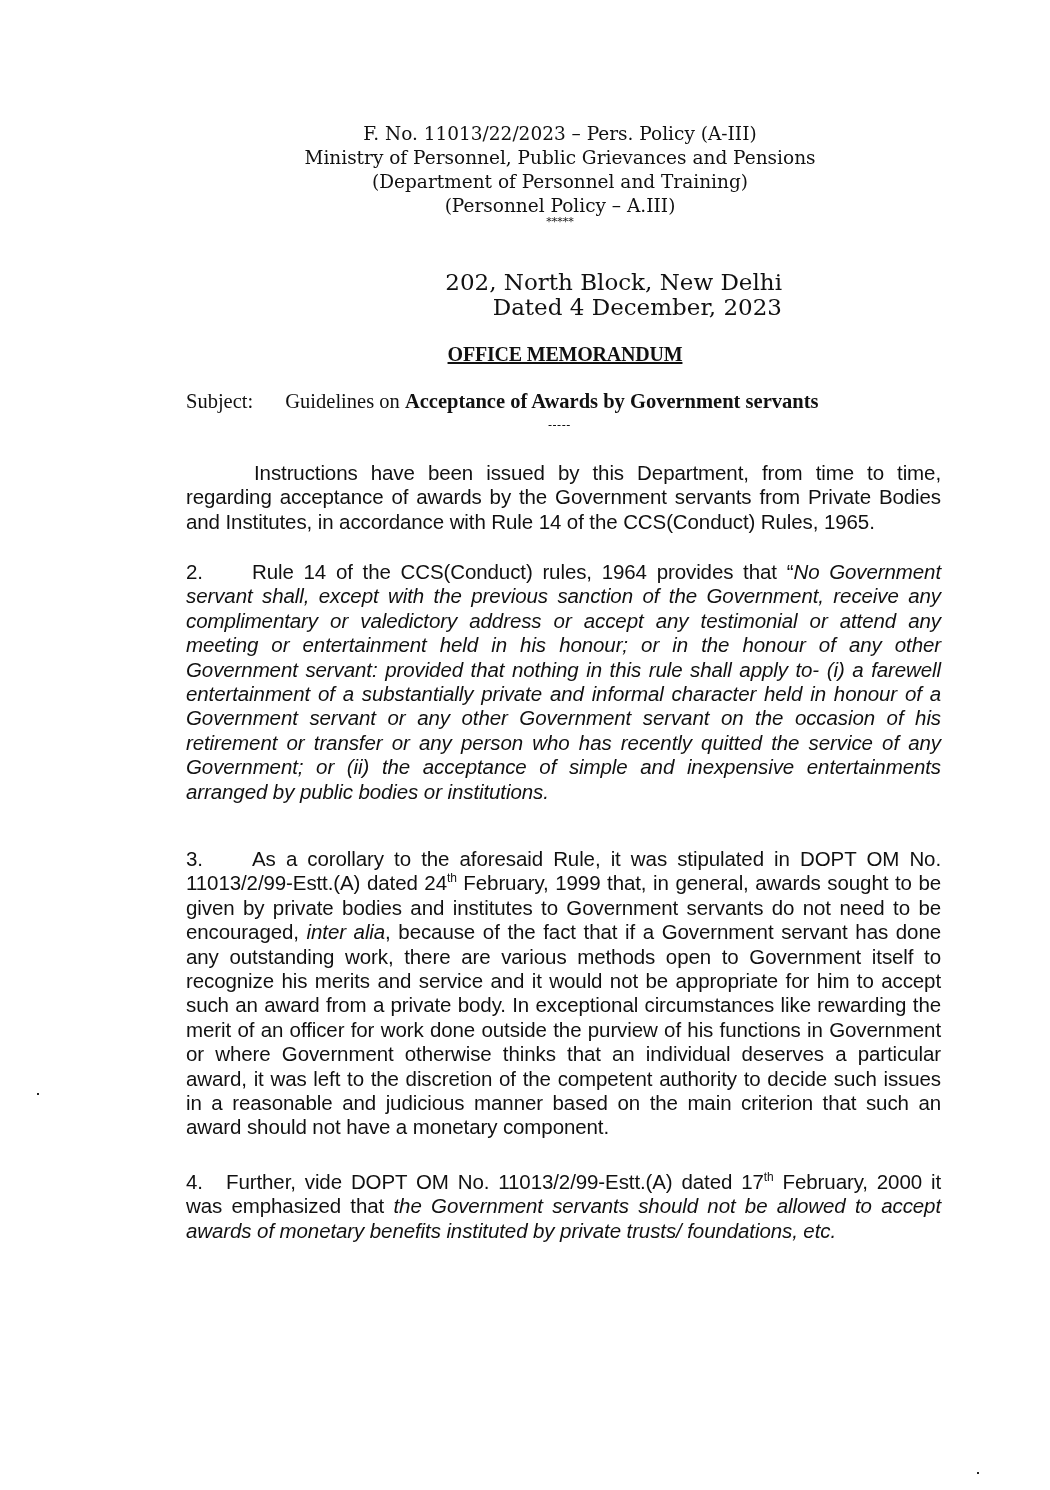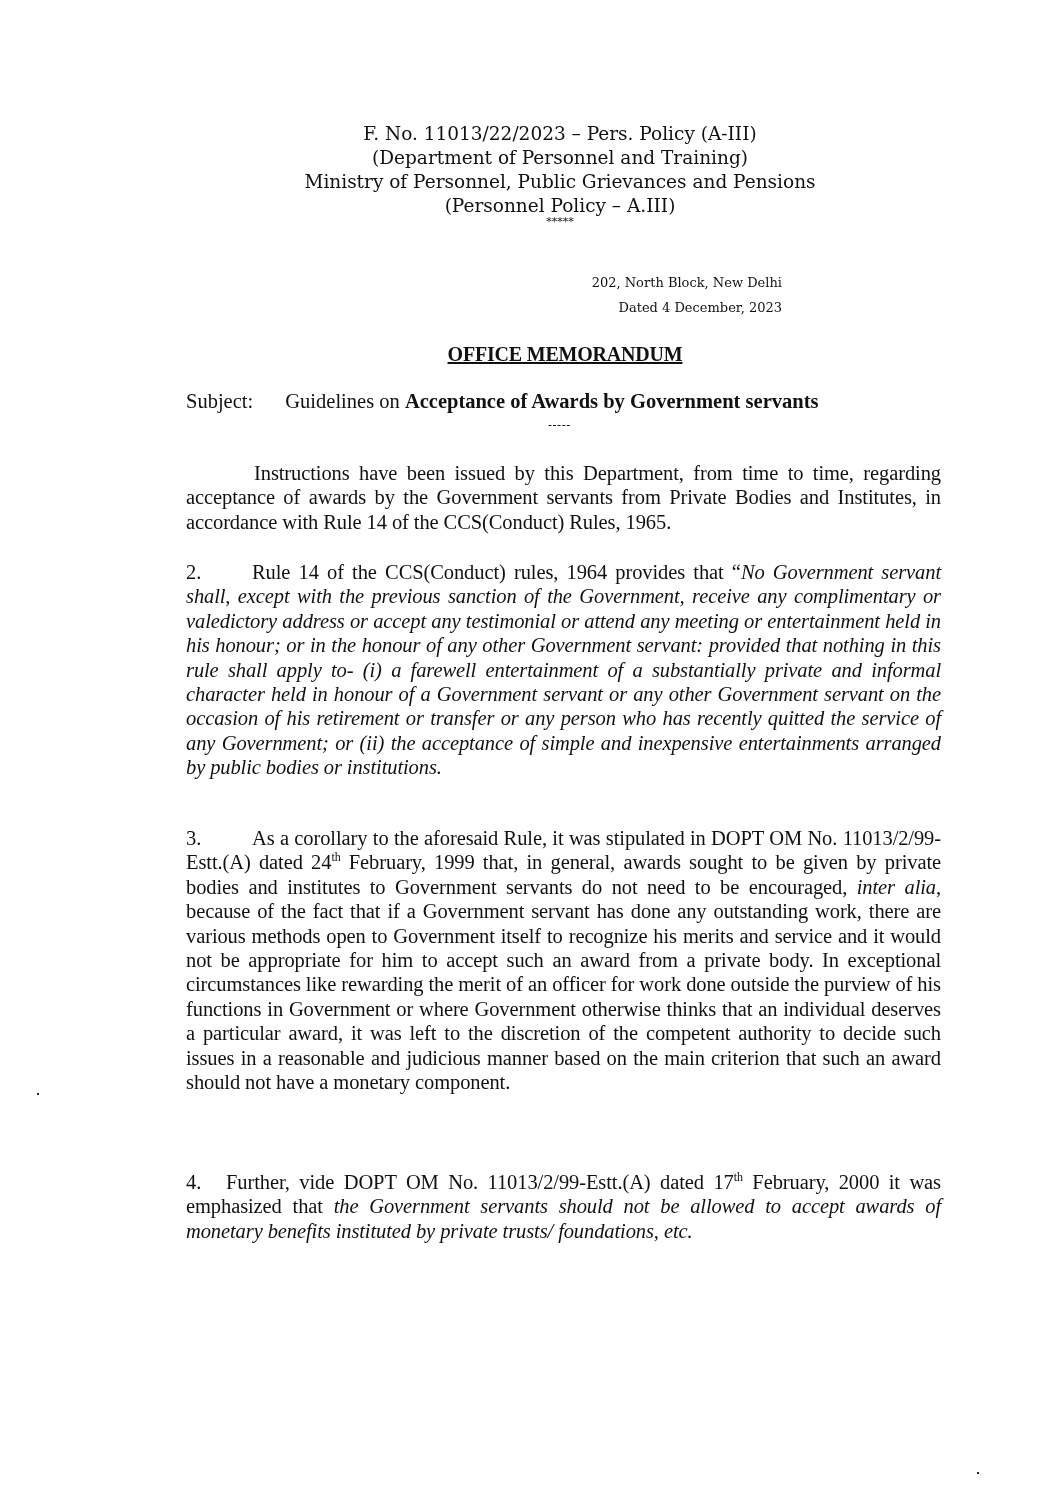--- a/index.html
+++ b/index.html
@@ -34,21 +34,21 @@
       font-size: 11px;
       line-height: 12px;
       letter-spacing: 0px;
       margin-top: -2px;
     }
     .address-block {
       position: absolute;
       right: 108px;
       top: 270px;
       text-align: right;
-      font-size: 13px;
+      font-size: 23px;
       line-height: 25px;
     }
     .om-title {
       position: absolute;
       left: 0; width: 1130px;
       top: 343px;
       text-align: center;
       font-family: "Liberation Serif", serif;
       font-weight: bold;
       font-size: 20px;
@@ -69,21 +69,21 @@
       position: absolute;
       left: 548px;
       top: 418px;
       font-size: 12px;
       letter-spacing: 0.5px;
     }
     .para {
       position: absolute;
       left: 186px;
       width: 755px;
-      font-family: Liberation Serif, serif;
+      font-family: Liberation Sans, sans-serif;
       font-size: 20.5px;
       line-height: 24.4px;
       text-align: justify;
       letter-spacing: -0.1px;
     }
     .para .num {
       display: inline-block;
       width: 66px;
     }
     .para .indent {
@@ -91,37 +91,37 @@
       width: 68px;
     }
     .para i { font-style: italic; }
     .para sup {
       font-size: 12px;
       line-height: 0;
       vertical-align: super;
     }
     .p1 { top: 461px; }
     .p2 { top: 560px; }
-    .p3 { top: 826px; }
+    .p3 { top: 847px; }
     .p4 { top: 1170px; }
     .speck {
       position: absolute;
       width: 2px; height: 2px;
       background: #222;
     }
   </style>
 </head>
 <body>
 
 <div class="page">
 
   <div class="header-block">
     <div>F. No. 11013/22/2023 – Pers. Policy (A-III)</div>
+    <div>Ministry of Personnel, Public Grievances and Pensions</div>
     <div>(Department of Personnel and Training)</div>
-    <div>Ministry of Personnel, Public Grievances and Pensions</div>
     <div>(Personnel Policy – A.III)</div>
     <div class="stars">*****</div>
   </div>
 
   <div class="address-block">
     <div>202, North Block, New Delhi</div>
     <div>Dated 4 December, 2023</div>
   </div>
 
   <div class="om-title">OFFICE MEMORANDUM</div>

